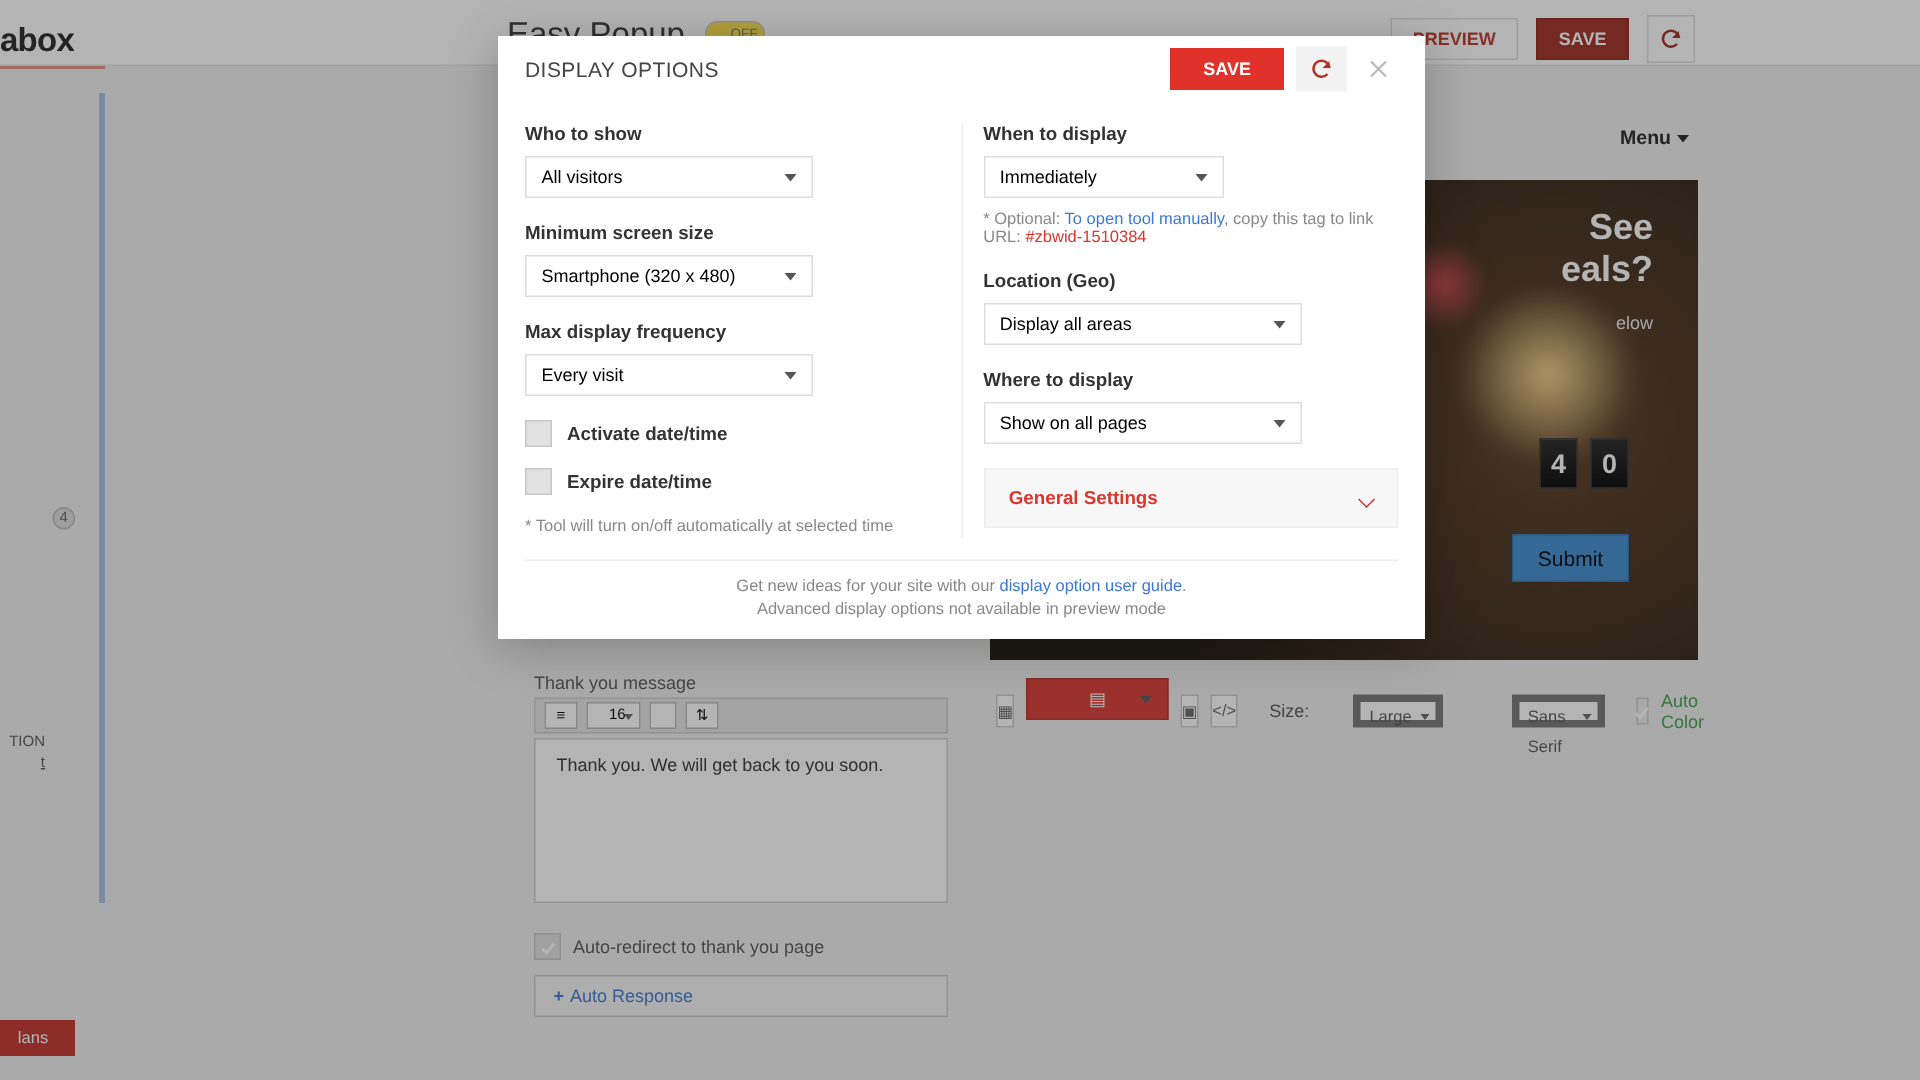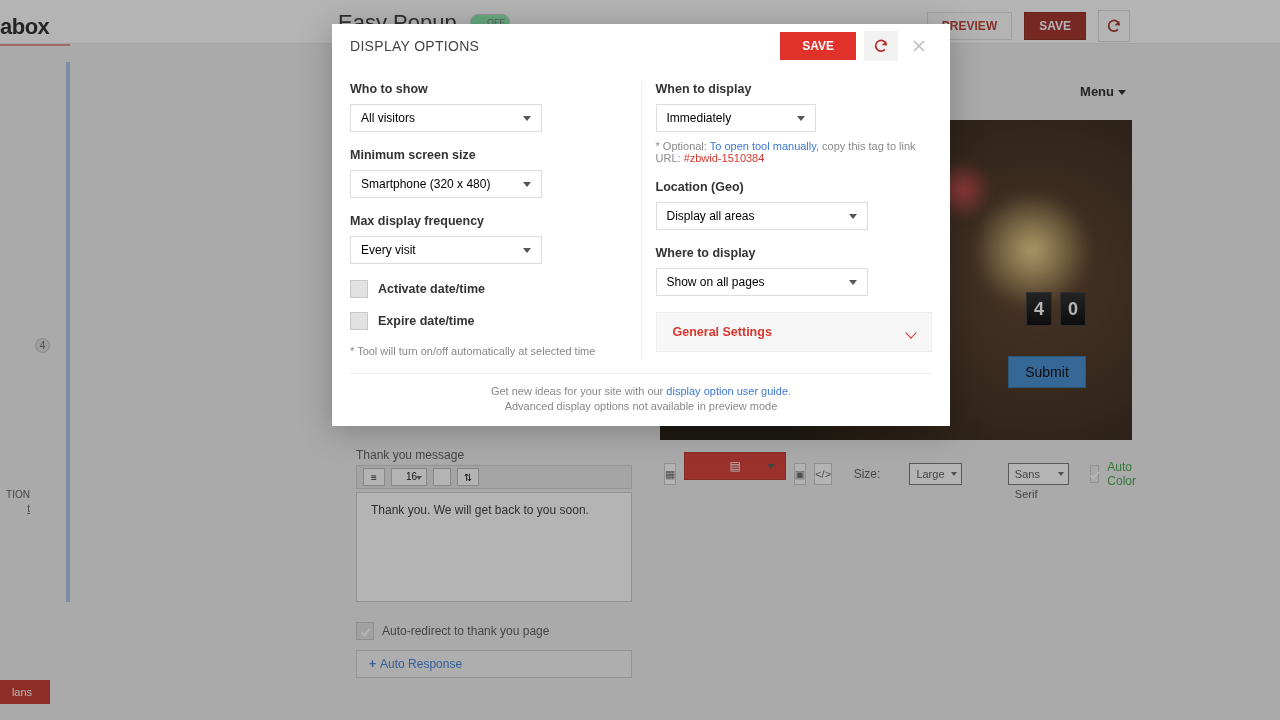--- a/index.html
+++ b/index.html
@@ -6,21 +6,21 @@
   body { font-family: Arial, Helvetica, sans-serif; width:1280px; height:720px; overflow:hidden; background:#f0f0f0; position:relative; }
   .bg { position:absolute; inset:0; filter: brightness(1); }
   .header { position:absolute; top:0; left:0; right:0; height:44px; background:#fff; border-bottom:1px solid #e5e5e5; }
   .brandfrag { position:absolute; left:0; top:14px; font-size:22px; font-weight:700; color:#222; letter-spacing:-0.5px; }
   .brandbar { position:absolute; left:0; top:44px; width:70px; height:2px; background:#d9362e; opacity:.55;}
   .header-right { position:absolute; right:150px; top:10px; display:flex; gap:12px; align-items:center; }
   .hbtn { display:inline-flex; align-items:center; justify-content:center; height:28px; padding:0 14px; font-size:12px; font-weight:700; border:1px solid #ddd; background:#fff; color:#b7362a; }
   .hbtn.save { background:#a02921; color:#fff; border-color:#8c231d; }
   .hrefresh { width:32px; height:32px; border:1px solid #ddd; display:flex; align-items:center; justify-content:center; color:#a02921; font-size:16px; background:#fff;}
   .pagetitle { position:absolute; left:338px; top:10px; font-size:22px; color:#333; font-weight:300; }
-  .offpill { position:absolute; left:470px; top:14px; width:40px; height:16px; border-radius:9px; background:#86efac; border:1px solid #ccc; font-size:9px; color:#777; text-align:right; padding-right:4px; line-height:14px;}
+  .offpill { position:absolute; left:470px; top:14px; width:40px; height:16px; border-radius:9px; background:#fde047; border:1px solid #ccc; font-size:9px; color:#777; text-align:right; padding-right:4px; line-height:14px;}
   .sideblue { position:absolute; left:66px; top:62px; width:4px; height:540px; background:#3b78d6; opacity:.4;}
   .thankh { position:absolute; left:356px; top:448px; font-size:12px; color:#555; }
   .toolbar { position:absolute; left:356px; top:465px; width:276px; height:24px; background:#e6e6e6; border:1px solid #ccc; display:flex; align-items:center; gap:6px; padding:0 6px; font-size:11px;}
   .tbtn { width:22px; height:18px; border:1px solid #bbb; background:#fff; display:flex; align-items:center; justify-content:center; font-size:10px;}
   .tnum { width:36px; height:18px; border:1px solid #bbb; background:#fff; font-size:10px; padding-left:14px; line-height:16px; position:relative;}
   .tnum:after{content:"";position:absolute;right:4px;top:7px;border-left:3px solid transparent;border-right:3px solid transparent;border-top:4px solid #666;}
   .tcol { width:18px; height:18px; background:#fff; border:1px solid #bbb;}
   .ty { position:absolute; left:356px; top:492px; width:276px; height:110px; background:#fff; border:1px solid #ccc; padding:10px 14px; font-size:12px; color:#333;}
   .autoredir { position:absolute; left:356px; top:622px; display:flex; align-items:center; gap:8px; font-size:12px; color:#555;}
   .chk { width:18px; height:18px; background:#e2e2e2; border:1px solid #c7c7c7; display:inline-flex; align-items:center; justify-content:center;}
@@ -39,21 +39,21 @@
   .ptxt .l2{font-size:12px; margin-top:14px; opacity:.9;}
   .counter{position:absolute;right:46px;top:172px;display:flex;gap:8px;}
   .cbox{width:26px;height:34px;background:linear-gradient(#222,#000);color:#fff;font-size:18px;font-weight:700;display:flex;align-items:center;justify-content:center;border:1px solid #333;}
   .seconds{position:absolute;right:46px;top:212px;font-size:10px;letter-spacing:1px;color:#fff;margin-top:44px;}
   .submit{position:absolute;right:46px;top:236px;width:78px;height:32px;background:#3d8bcf;color:#000000;font-size:14px;display:flex;align-items:center;justify-content:center;border:1px solid #2f72ad;}
   .menu{position:absolute;right:154px;top:84px;font-size:13px;color:#222;font-weight:700;}
   .menu .car{display:inline-block;margin-left:4px;border-left:4px solid transparent;border-right:4px solid transparent;border-top:5px solid #222;position:relative;top:-1px;}
   .rtoolbar{position:absolute;left:664px;top:452px;display:flex;align-items:center;gap:8px;font-size:12px;color:#555;width:472px;}
   .ricon{width:24px;height:22px;border:1px solid #c9c9c9;background:#fff;display:flex;align-items:center;justify-content:center;font-size:11px;color:#666;}
   .ricon.sel{background:#d9362e;border-color:#b72f27;color:#fff;}
-  .rsel{height:22px;border:1px solid #737373;background:#fff;padding:0 16px 0 6px;font-size:11px;position:relative;line-height:20px;margin-left:21px;}
+  .rsel{height:22px;border:5px solid #737373;background:#fff;padding:0 16px 0 6px;font-size:11px;position:relative;line-height:20px;margin-left:21px;}
   .rsel:after{content:"";position:absolute;right:4px;top:8px;border-left:3px solid transparent;border-right:3px solid transparent;border-top:4px solid #666;}
   .rautoc{color:#3ca24a;font-size:12px;}
   .overlay { position:absolute; inset:0; background:rgba(40,40,40,0.35); }
   .modal { position:absolute; left:332px; top:24px; width:618px; background:#fff; box-shadow:0 5px 30px rgba(0,0,0,.25); }
   .mhead { height:44px; display:flex; align-items:center; padding:0 18px; border-bottom:0; }
   .mtitle { font-size:14px; color:#444; letter-spacing:.3px;text-align:right; }
   .mact { margin-left:auto; display:flex; gap:8px; align-items:center; }
   .msave { background:#e0312a; color:#fff; font-size:12px; font-weight:700; padding:7px 22px; border:none; cursor:pointer;}
   .mref { width:34px; height:30px; background:#f2f2f2; display:flex; align-items:center; justify-content:center; color:#b73028; cursor:pointer;}
   .mx { width:26px; height:26px; display:flex; align-items:center; justify-content:center; color:#bbb; cursor:pointer; font-size:16px;}
@@ -115,20 +115,25 @@
   <div class="ty"><span>Thank you. We will get back to you soon.</span></div>
   <div class="autoredir">
     <div class="chk checked"></div>
     <span>Auto-redirect to thank you page</span>
   </div>
   <div class="autoresp"><span class="plus">+</span><span>Auto Response</span></div>
 
   <div class="plansbtn">lans</div>
 
   <div class="preview">
+    <div class="ptxt">
+      <div class="l1">See</div>
+      <div class="l1">eals?</div>
+      <div class="l2">elow</div>
+    </div>
     <div class="counter">
       <div class="cbox">4</div>
       <div class="cbox">0</div>
     </div>
     <div class="seconds">SECONDS</div>
     <div class="submit">Submit</div>
   </div>
 
   <div class="rtoolbar">
     <div class="ricon">▦</div>

